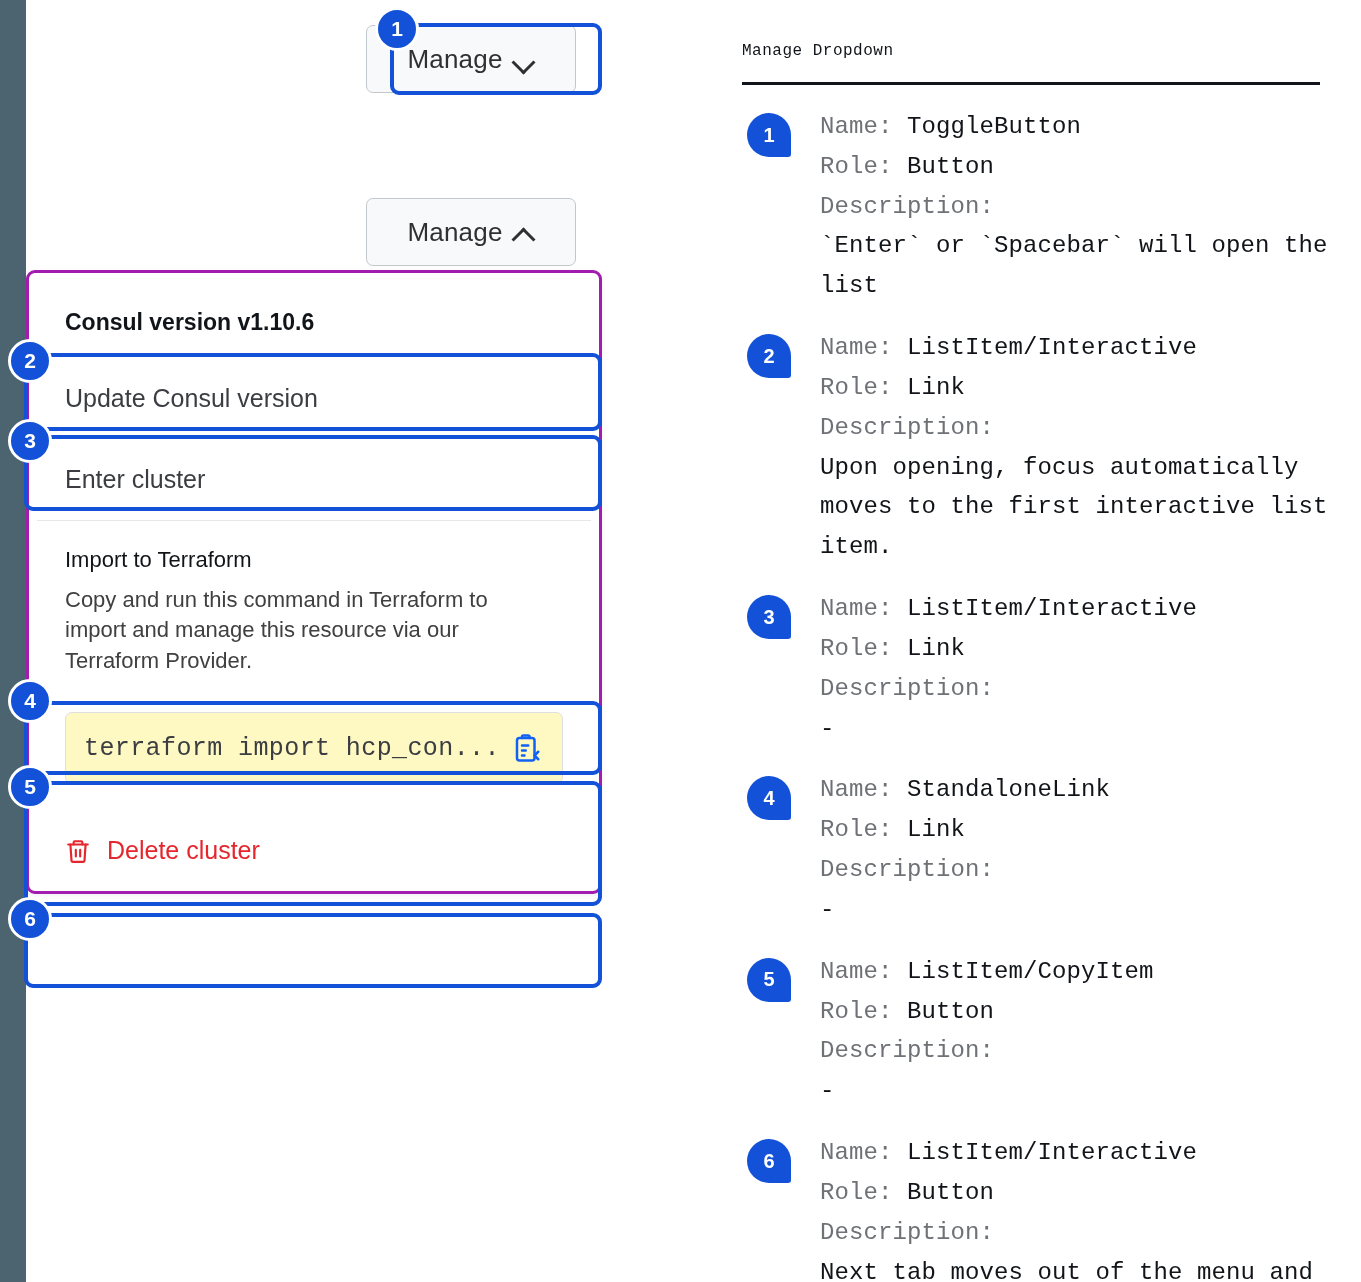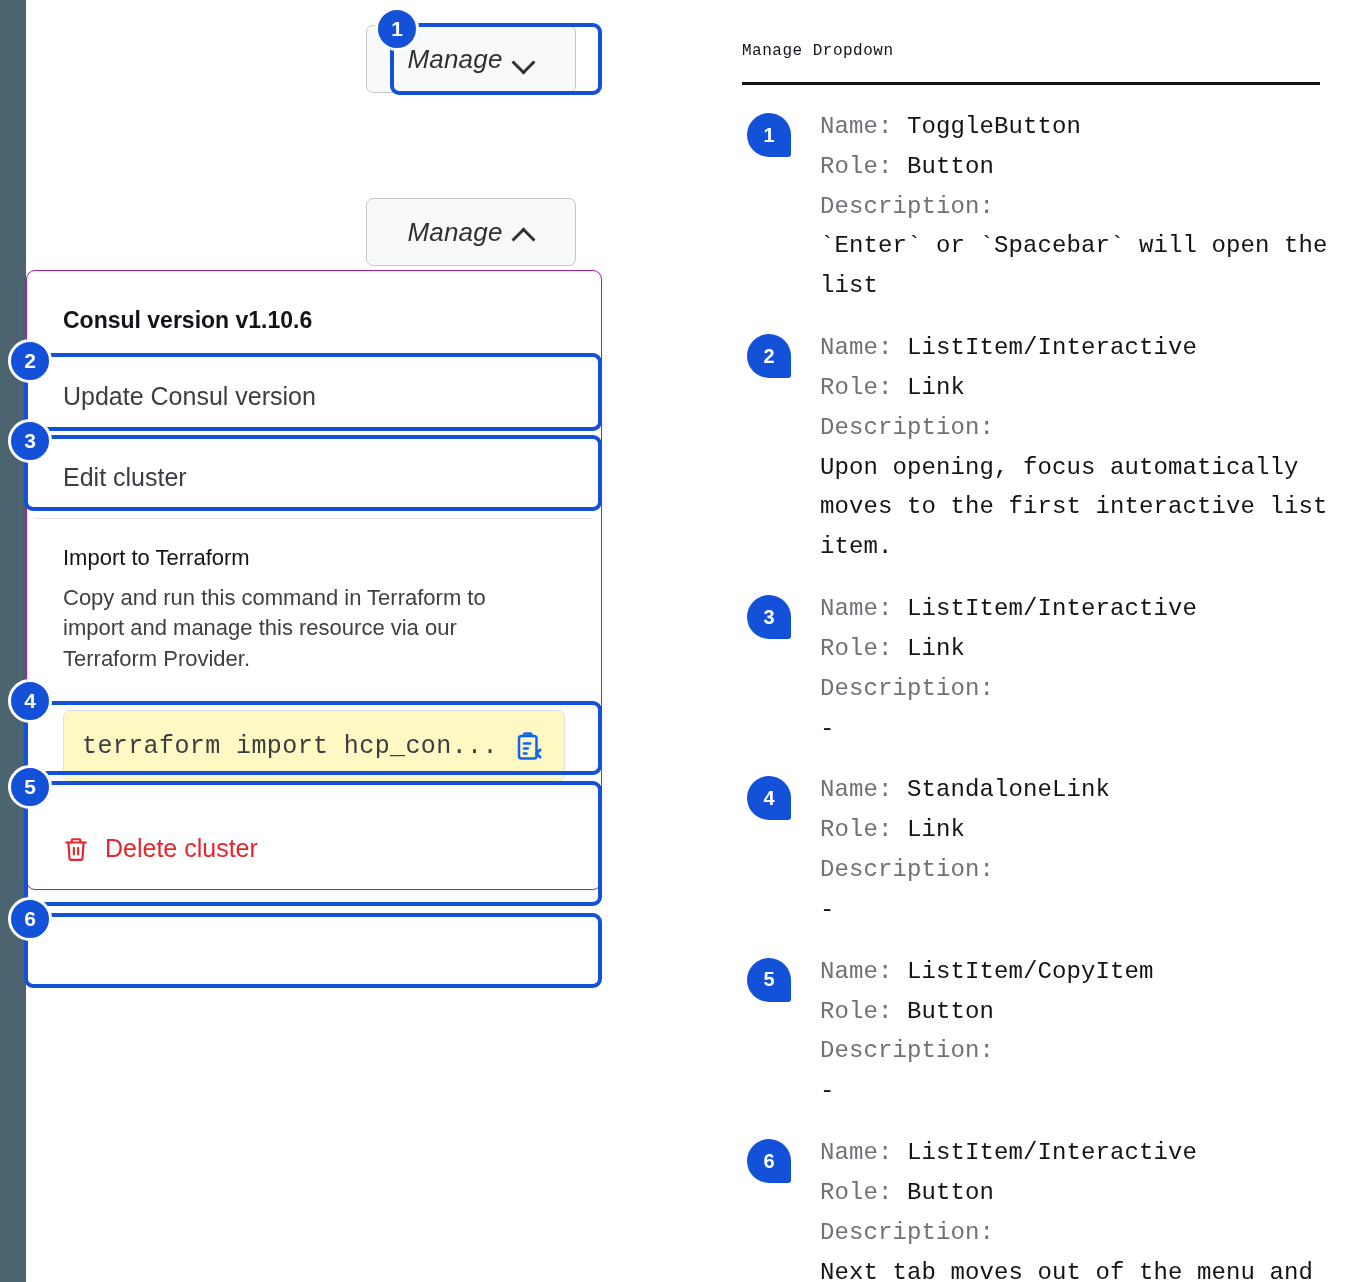--- a/index.html
+++ b/index.html
@@ -41,21 +41,20 @@
     height: 68px;
     background: #f8f9fa;
     border: 1px solid #c2c7cc;
     border-radius: 7px;
     display: flex;
     align-items: center;
     justify-content: center;
     gap: 10px;
     font-size: 26px;
     color: #2e3134;
-    font-style: italic;
   }
   .manage-btn .lbl { letter-spacing: .2px; }
 
   .chev {
     width: 22px; height: 13px;
     position: relative;
     display: inline-block;
   }
   .chev::before {
     content: "";
@@ -71,21 +70,21 @@
   #btn-collapsed { left: 340px; top: 198px; }
   #btn-expanded  { left: 340px; top: 25px; }
 
   
   .panel {
     position: absolute;
     left: 0px;
     top: 270px;
     width: 576px;
     background: #ffffff;
-    border: 1px solid #a21caf;
+    border: 3px solid #a21caf;
     border-radius: 9px;
     box-shadow: 0 2px 6px rgba(0,0,0,0.06);
   }
 
   .panel-header {
     font-size: 23px;
     font-weight: bold;
     color: #111418;
     padding: 36px 36px 22px 36px;
   }
@@ -245,21 +244,21 @@
 
     <div class="panel">
 
       <div class="panel-header">Consul version v1.10.6</div>
 
       <div class="mi">
         <span>Update Consul version</span>
       </div>
 
       <div class="mi">
-        <span>Edit cluster</span>
+        <span>Enter cluster</span>
       </div>
 
       <div class="divider"></div>
 
       <div class="tf-title">Import to Terraform</div>
       <div class="tf-desc">Copy and run this command in Terraform to import and manage this resource via our Terraform Provider.</div>
 
 
       <div class="copy-row">
         <div class="copy-box">

